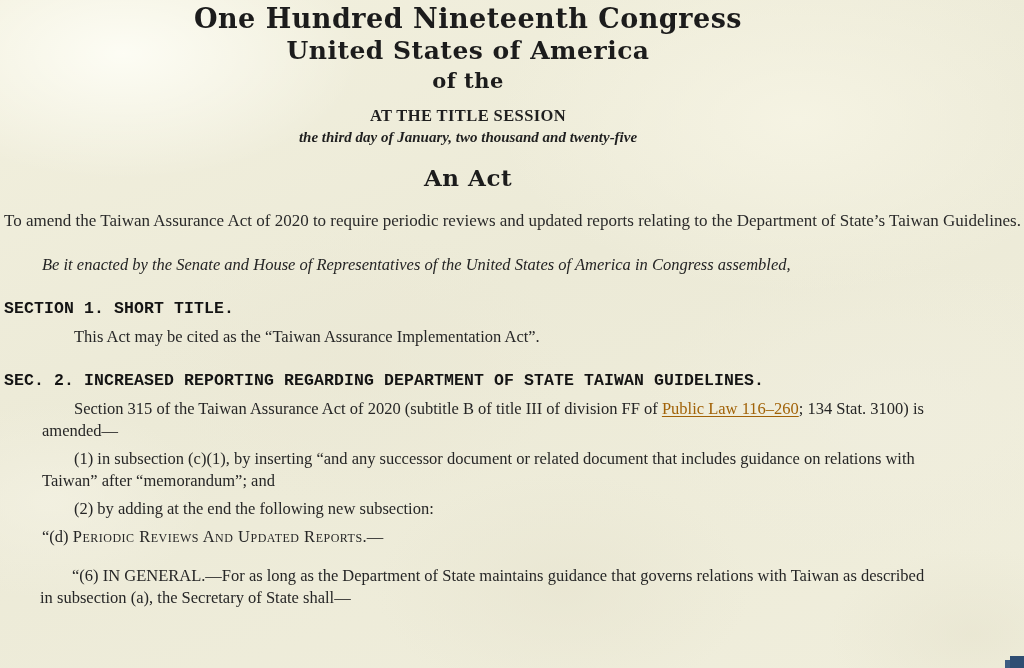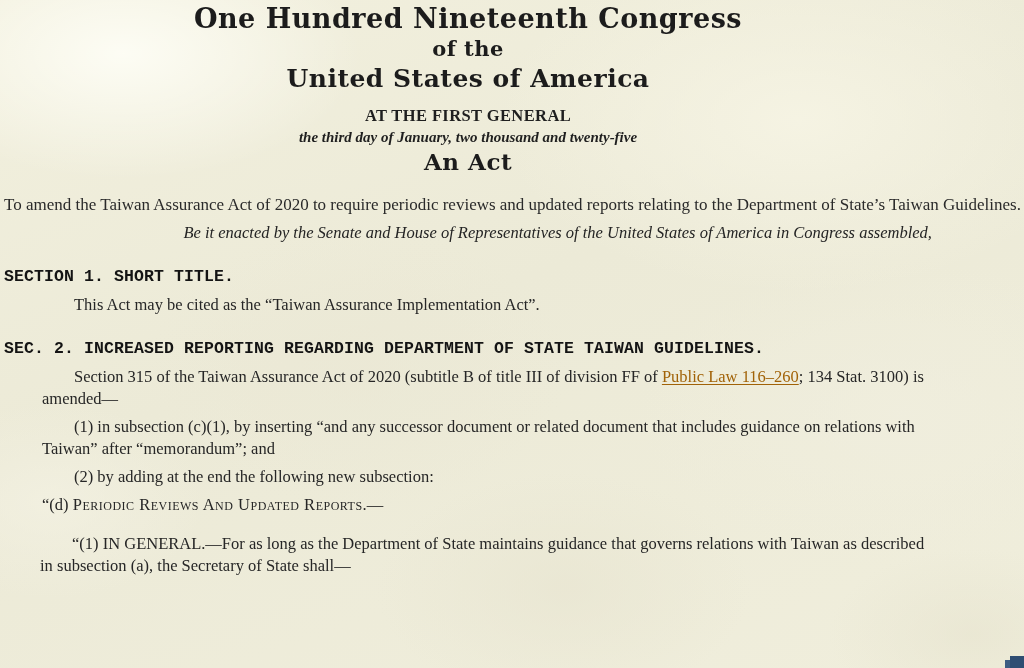--- a/index.html
+++ b/index.html
@@ -82,42 +82,41 @@
     font-size: 15px;
     font-weight: bold;
     font-style: italic;
     line-height: 20px;
     color: #1f1f1f;
   }
 
   .act-title {
     font-size: 23px;
     line-height: 30px;
-    margin-top: 0;
+    margin-top: 16px;
     font-variant: small-caps;
   }
 
   
   .longtitle {
     font-size: 17px;
     line-height: 22px;
     text-align: center;
     margin-top: 17px;
     white-space: nowrap;
     color: #2a2a2a;
   }
 
   .enacting {
     font-size: 16.5px;
     font-style: italic;
     line-height: 22px;
-    margin-top: 6px;
+    margin-top: 22px;
     padding-left: 38px;
     color: #242424;
-    text-align: right;
   }
 
   .sec-heading {
     font-size: 16.5px;
     font-weight: bold;
     line-height: 22px;
     margin-top: 22px;
     color: #141414;
     letter-spacing: 0.1px;
     font-family: Liberation Mono, monospace;
@@ -178,24 +177,24 @@
 </style>
 </head>
 <body>
 
 <div id="paper"></div>
 
 <div id="page">
 
   <div class="masthead">
     <div class="blackletter congress-line-1">One Hundred Nineteenth Congress</div>
+    <div class="blackletter congress-line-3">United States of America</div>
     <div class="blackletter congress-line-2">of the</div>
-    <div class="blackletter congress-line-3">United States of America</div>
-
-    <div class="session-title">AT THE FIRST GENERAL</div>
+
+    <div class="session-title">AT THE TITLE SESSION</div>
     <div class="session-sub">the third day of January, two thousand and twenty-five</div>
 
     <div class="blackletter act-title">An Act</div>
   </div>
 
   <div class="longtitle">To amend the Taiwan Assurance Act of 2020 to require periodic reviews and updated reports relating to the Department of State’s Taiwan Guidelines.</div>
 
   <div class="enacting">Be it enacted by the Senate and House of Representatives of the United States of America in Congress assembled,</div>
 
   <div class="sec-heading">SECTION 1. SHORT TITLE.</div>
@@ -205,17 +204,17 @@
   <div class="sec-heading">SEC. 2. INCREASED REPORTING REGARDING DEPARTMENT OF STATE TAIWAN GUIDELINES.</div>
 
   <div class="para indent"><span>Section 315 of the Taiwan Assurance Act of 2020 (subtitle B of title III of division FF of </span><a class="doclink" href="#">Public Law 116–260</a><span>; 134 Stat. 3100) is amended—</span></div>
 
   <div class="para indent">(1) in subsection (c)(1), by inserting “and any successor document or related document that includes guidance on relations with Taiwan” after “memorandum”; and</div>
 
   <div class="para indent">(2) by adding at the end the following new subsection:</div>
 
   <div class="para hang"><span>“(d) </span><span class="smallcaps">Periodic Reviews And Updated Reports</span><span>.—</span></div>
 
-  <div class="para quote-hang tight">“(1) IN GENERAL.—For as long as the Department of State maintains guidance that governs relations with Taiwan as described in subsection (a), the Secretary of State shall—</div>
+  <div class="para quote-hang tight">“(6) IN GENERAL.—For as long as the Department of State maintains guidance that governs relations with Taiwan as described in subsection (a), the Secretary of State shall—</div>
 
 </div>
 
 <div class="corner-artifact"></div>
 
 </body></html>

